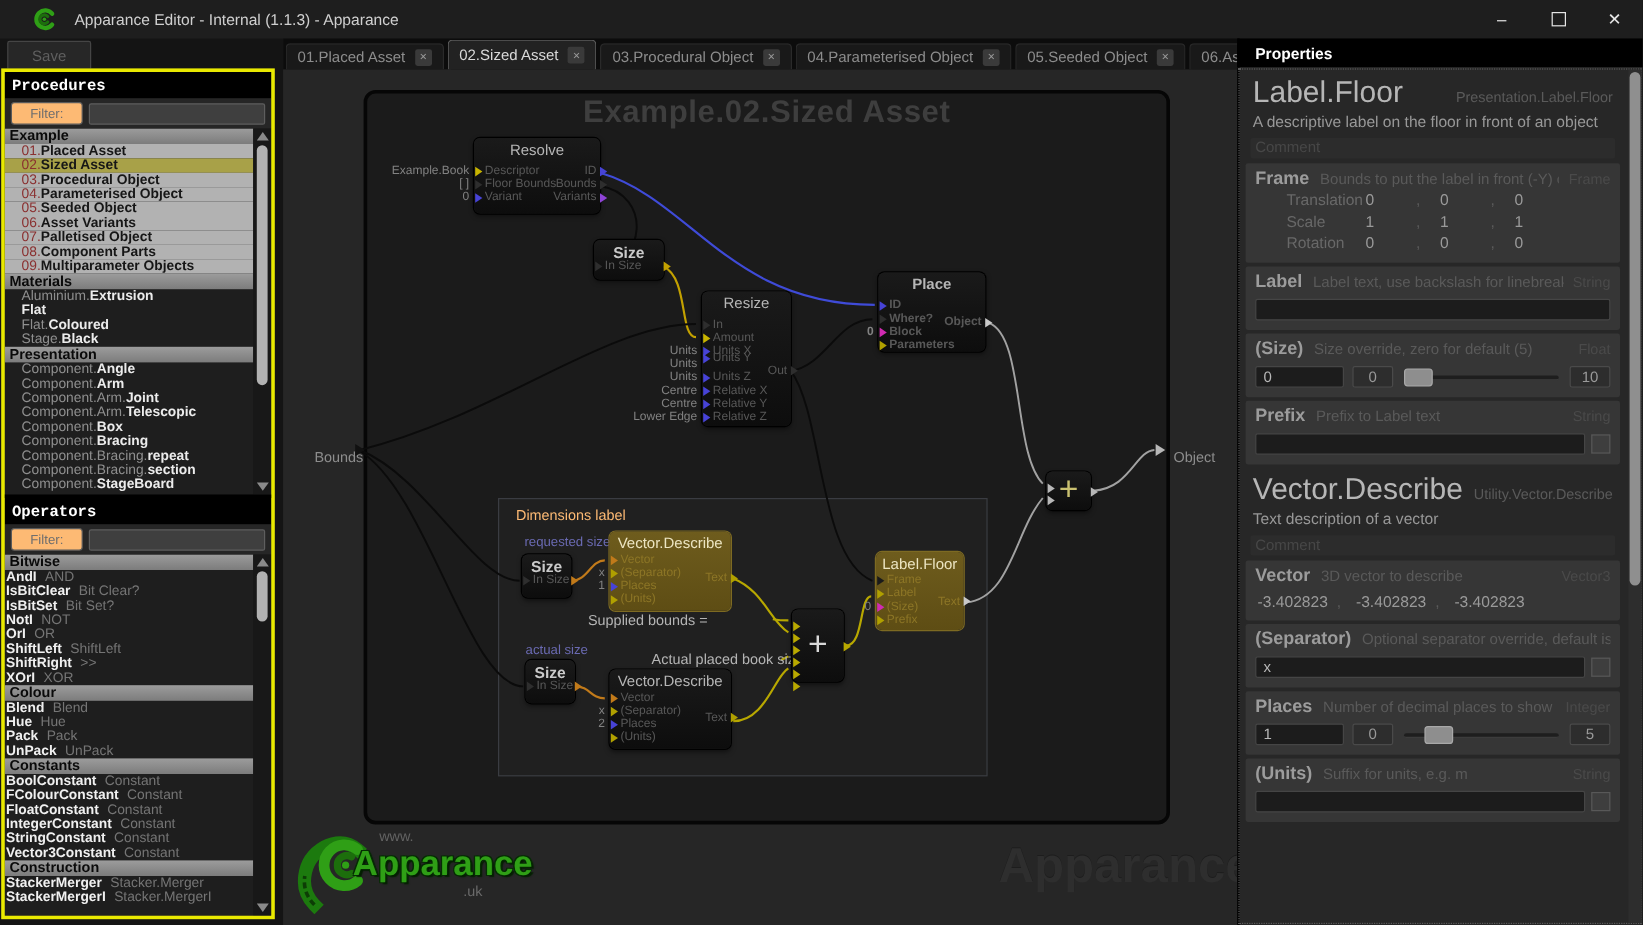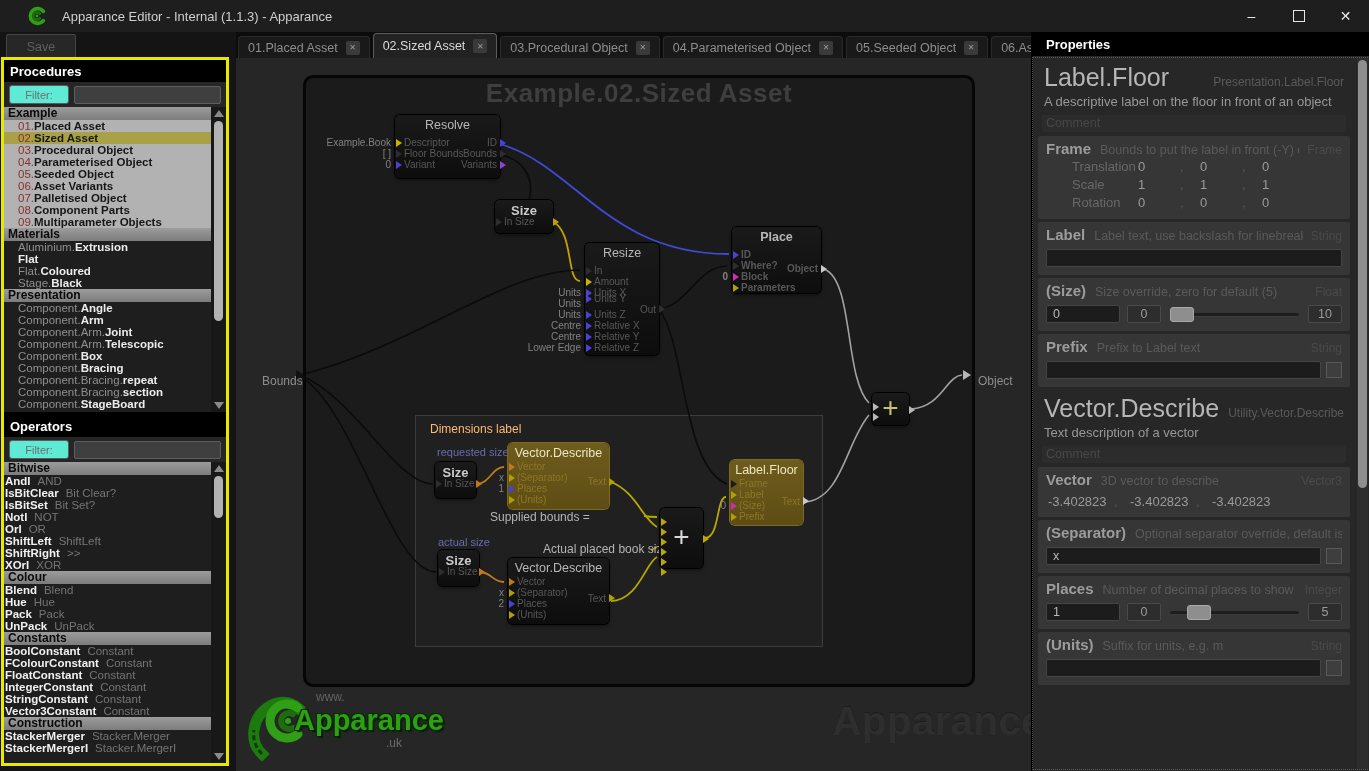--- a/index.html
+++ b/index.html
@@ -18,24 +18,24 @@
   #leftcol{position:absolute;left:0;top:32px;width:236px;height:739px;background:#141414;}
   #save-btn{position:absolute;left:6px;top:2px;width:68px;height:23px;background:#272727;
             border:1px solid #454545;border-radius:2px;color:#5f5f5f;font-size:12.5px;
             display:flex;align-items:center;justify-content:center;}
   #panelbox{position:absolute;left:1px;top:25px;width:222px;height:703px;
             border:3px solid #e9e900;background:#1e1e1e;display:flex;flex-direction:column;}
   .sidepanel{display:flex;flex-direction:column;overflow:hidden;}
   #procedures-panel{height:352px;flex:none;}
   #operators-panel{flex:1;border-top:3px solid #000;}
   .panelhead{height:22px;background:#000;color:#fff;font-weight:bold;font-size:13px;
-             display:flex;align-items:center;padding-left:6px;flex:none;}
+             display:flex;align-items:center;padding-left:6px;flex:none;font-family:Liberation Mono, monospace;}
   .filterrow{height:25px;background:#262626;display:flex;align-items:center;gap:5px;
              padding:0 5px;flex:none;}
-  .filterbtn{width:58px;height:17px;background:#5eead4;border:1px solid #5a5a5a;border-radius:3px;
+  .filterbtn{width:58px;height:17px;background:#fdba74;border:1px solid #5a5a5a;border-radius:3px;
              color:#6e6e6e;font-size:11px;display:flex;align-items:center;justify-content:center;}
   .filterinput{flex:1;height:16px;background:#3f3f3f;border:1px solid #5e5e5e;border-radius:2px;}
   .plist{flex:1;position:relative;overflow:hidden;background:#1e1e1e;}
   .plist .inner{position:absolute;left:0;top:0;right:15px;}
   .grouphead{height:13px;line-height:13px;background:linear-gradient(#9c9c9c,#7c7c7c);
              color:#0a0a0a;font-weight:bold;font-size:12px;padding-left:4px;}
   .pitem{height:12px;line-height:12px;font-size:11.5px;padding-left:14px;white-space:nowrap;}
   .pitem.light{background:#b2b2b2;}
   .pitem.light .pre{color:#8a3030;}
   .pitem.light .main{color:#161616;font-weight:bold;}

